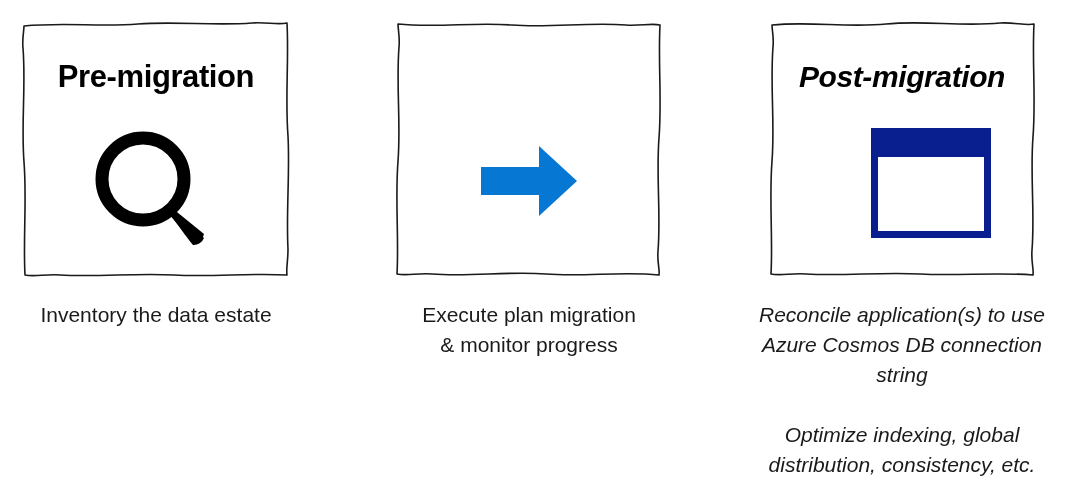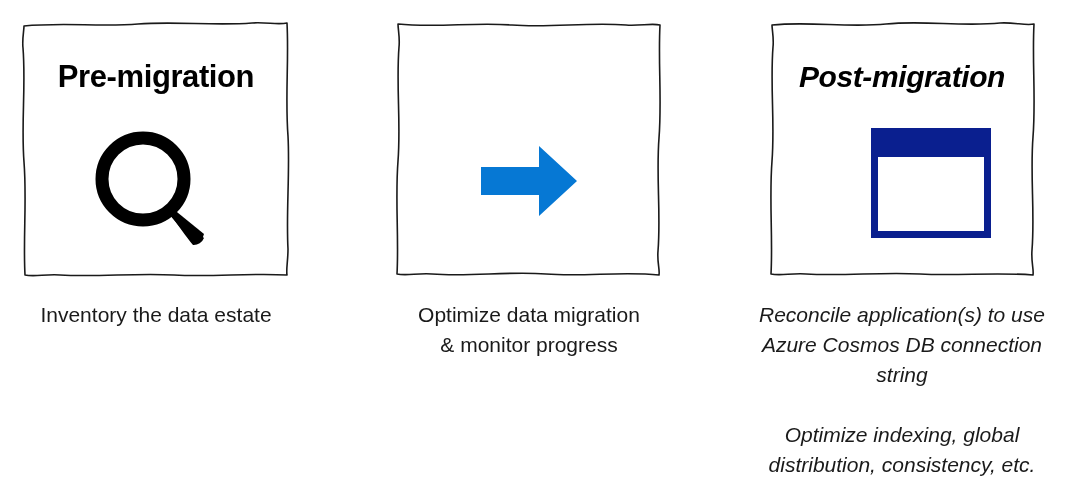--- a/index.html
+++ b/index.html
@@ -142,21 +142,21 @@
 
     <div class="icon-wrap">
       <div class="arrow-icon">
         <svg width="96" height="70" viewBox="0 0 96 70" xmlns="http://www.w3.org/2000/svg">
           <path d="M0,21 L58,21 L58,0 L96,35 L58,70 L58,49 L0,49 Z" fill="#0678d4"></path>
         </svg>
       </div>
     </div>
 
     <div class="caption caption-primary">
-      <span class="cap-line">Optimize data migration</span>
+      <span class="cap-line">Execute plan migration</span>
       <span class="cap-line">&amp; monitor progress</span>
     </div>
   </div>
 
   <div class="column col-3">
 
     <div class="sketch-box">
       <svg viewBox="0 0 268 258" xmlns="http://www.w3.org/2000/svg" aria-hidden="true">
         <path d="M4,5 C42,1 80,8 118,4 C156,0 194,7 232,3 C246,2 258,6 266,4
                  C264,41 268,79 265,117 C262,155 267,193 264,230 C263,242 266,250 265,255

